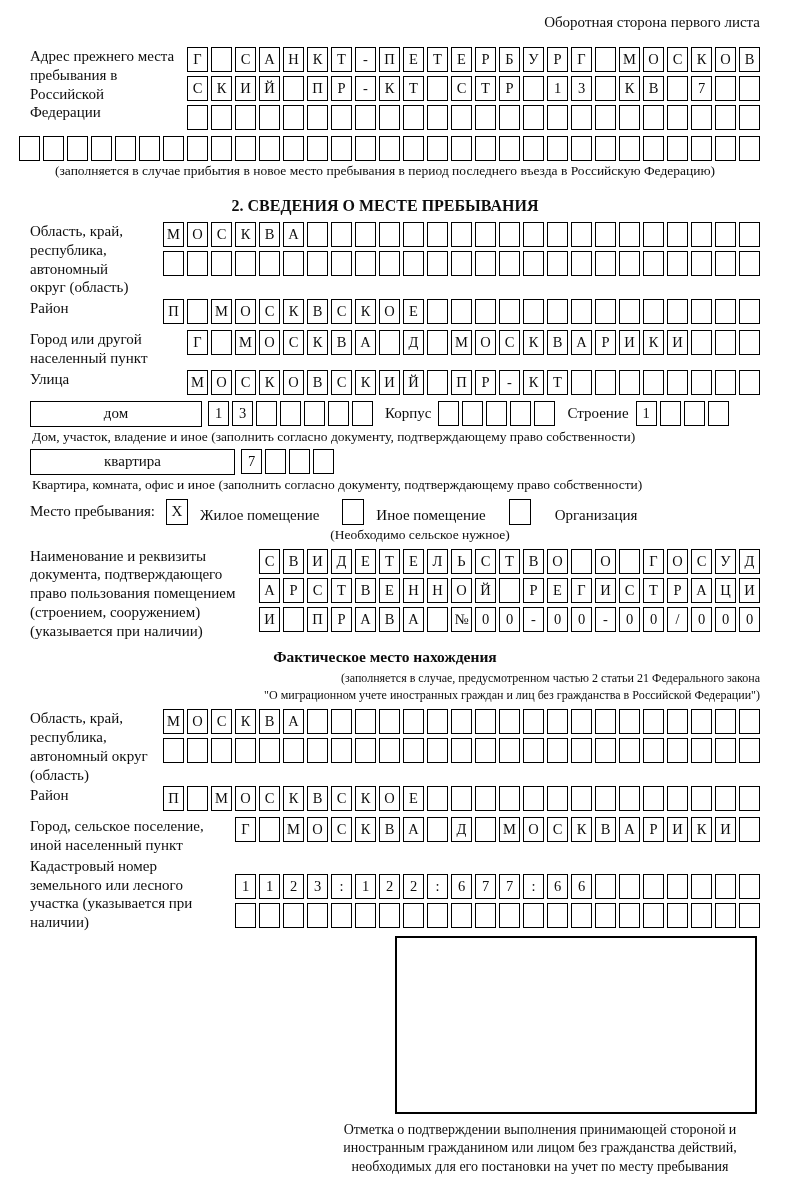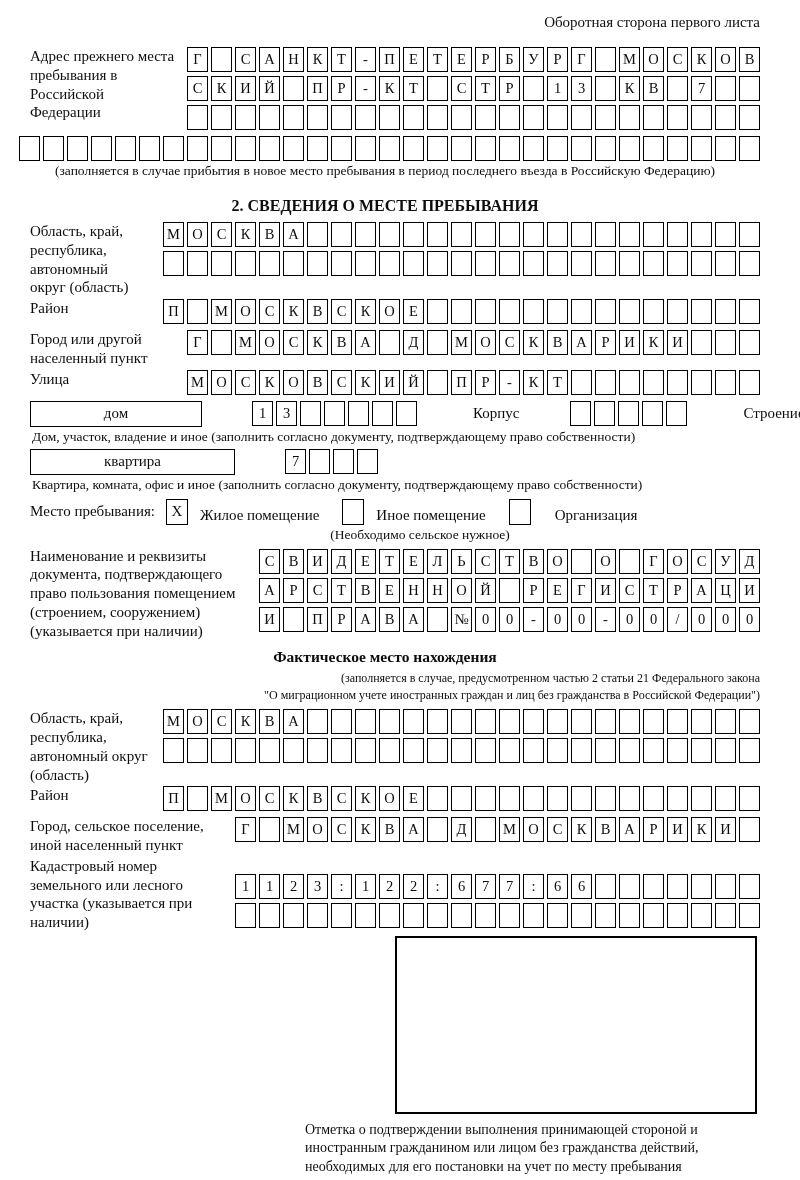--- a/index.html
+++ b/index.html
@@ -19,32 +19,32 @@
     width:21px;height:25px;border:1.6px solid #000;box-sizing:border-box;
     margin-left:3px;display:inline-flex;align-items:center;justify-content:center;
     font-size:14.5px;background:#fff;flex-shrink:0;
   }
   .fullrow{justify-content:flex-end;margin-bottom:2px;}
   .capcenter{text-align:center;font-size:13.5px;margin:1px 0 18px;}
   .capleft{font-size:13.5px;margin:0 0 4px 22px;}
   .h2{font-weight:bold;text-align:center;font-size:16px;margin:6px 0 7px;}
   .h3{font-weight:bold;text-align:center;font-size:15.5px;margin:8px 0 5px;}
   .note{text-align:right;font-size:12px;margin:0 0 2px;}
-  .domrow{display:flex;align-items:center;margin:1px 0 2px 20px;font-size:15px;gap:44px;}
+  .domrow{display:flex;align-items:center;margin:1px 0 2px 20px;font-size:15px;}
   .wbox{border:1.6px solid #000;height:26px;box-sizing:border-box;display:flex;align-items:center;justify-content:center;font-size:15px;background:#fff;flex-shrink:0;}
   .dombox{width:172px;} .kvbox{width:205px;}
   .inlbl{margin:0 4px 0 12px;white-space:nowrap;}
   .checkline{display:flex;align-items:center;margin:6px 0 2px 20px;font-size:15px;}
   .cbox{width:22px;height:26px;border:1.6px solid #000;box-sizing:border-box;margin:0 12px 0 11px;display:inline-flex;align-items:center;justify-content:center;font-size:15px;flex-shrink:0;}
   .opt{white-space:nowrap;margin-right:12px;margin-top:8px;}
   .meston{text-align:center;font-size:13.5px;margin:0 0 4px 70px;}
   .docgrids{margin-top:2px;}
   .cad-gcol{margin-top:17px;}
   .stampbox{width:362px;height:178px;border:2px solid #000;box-sizing:border-box;margin:4px 0 7px 385px;background:#fff;}
-  .stampcap{width:470px;margin-left:295px;text-align:left;font-size:14px;line-height:1.32;}
+  .stampcap{width:470px;margin-left:295px;text-align:center;font-size:14px;line-height:1.32;}
 </style>
 </head>
 <body>
 
 <div class="page">
 
   <div class="corner">Оборотная сторона первого листа</div>
 
   <div class="frow">
     <div class="flabel w148">Адрес прежнего места пребывания в Российской Федерации</div>

